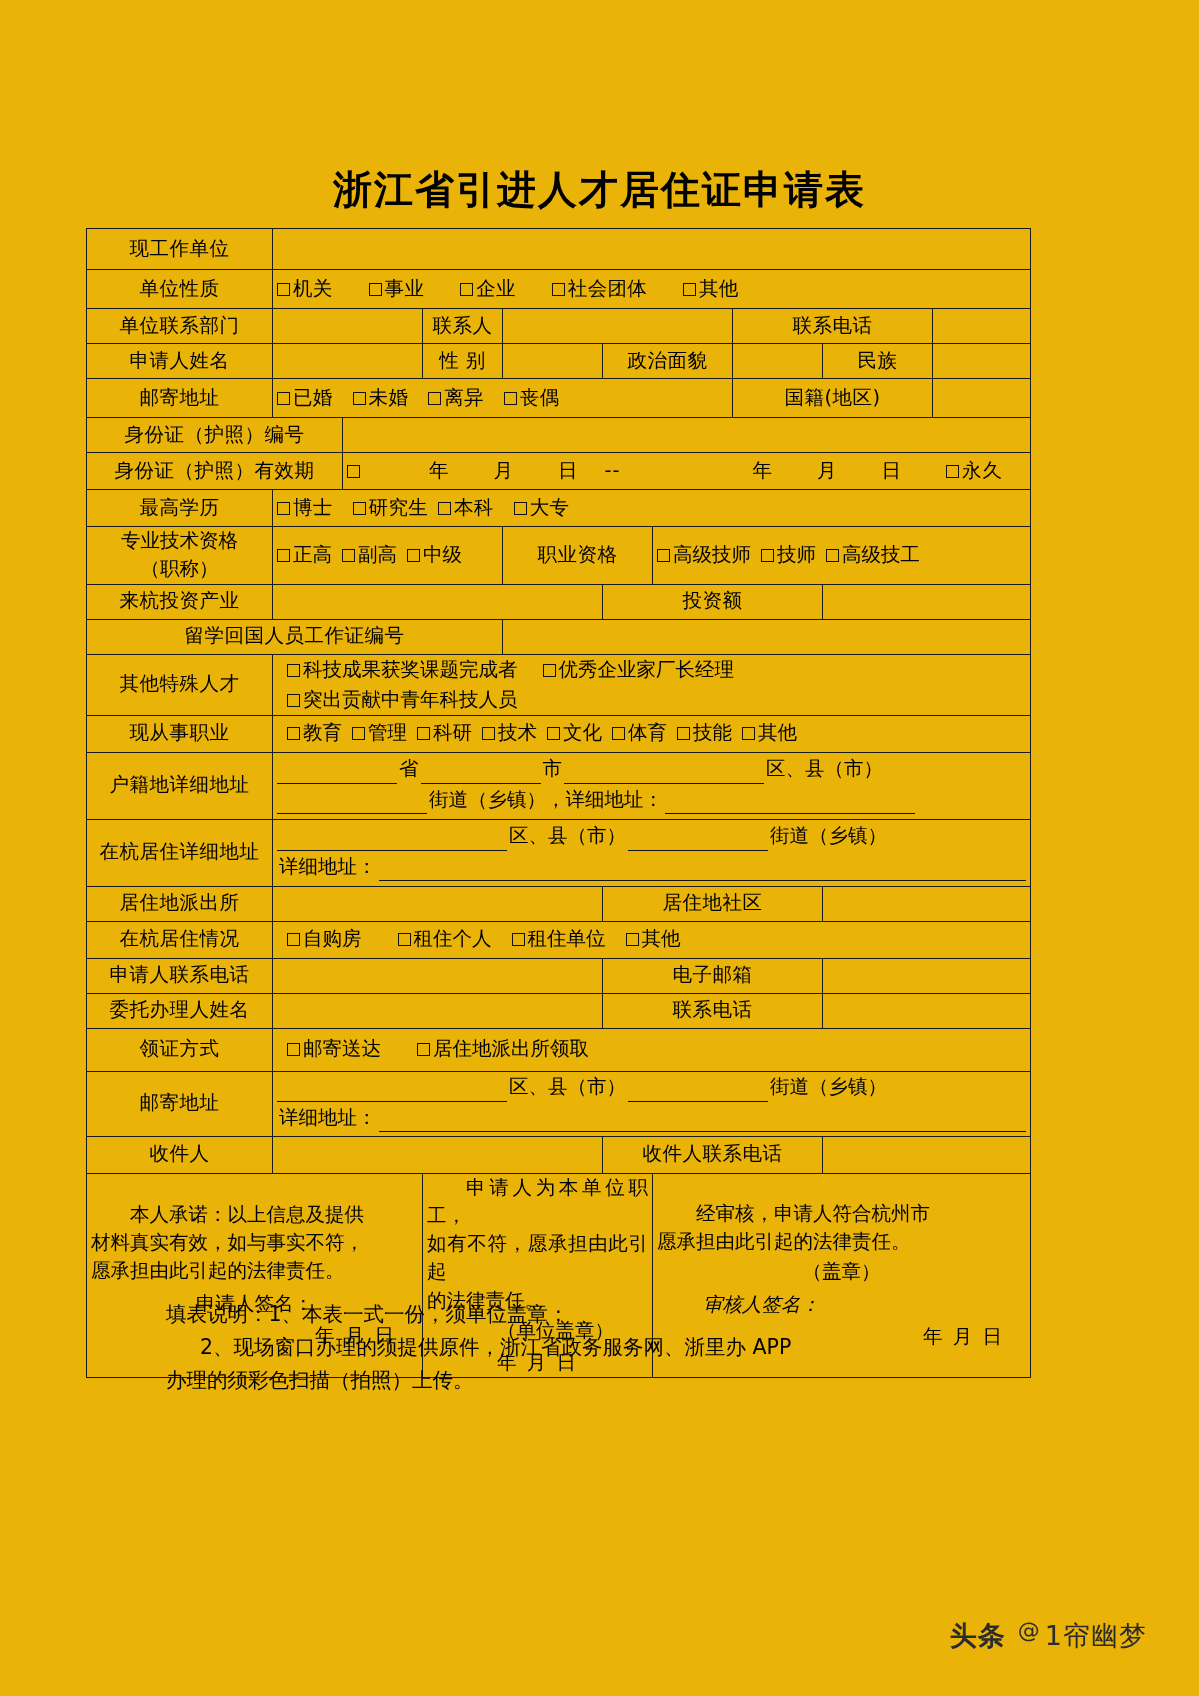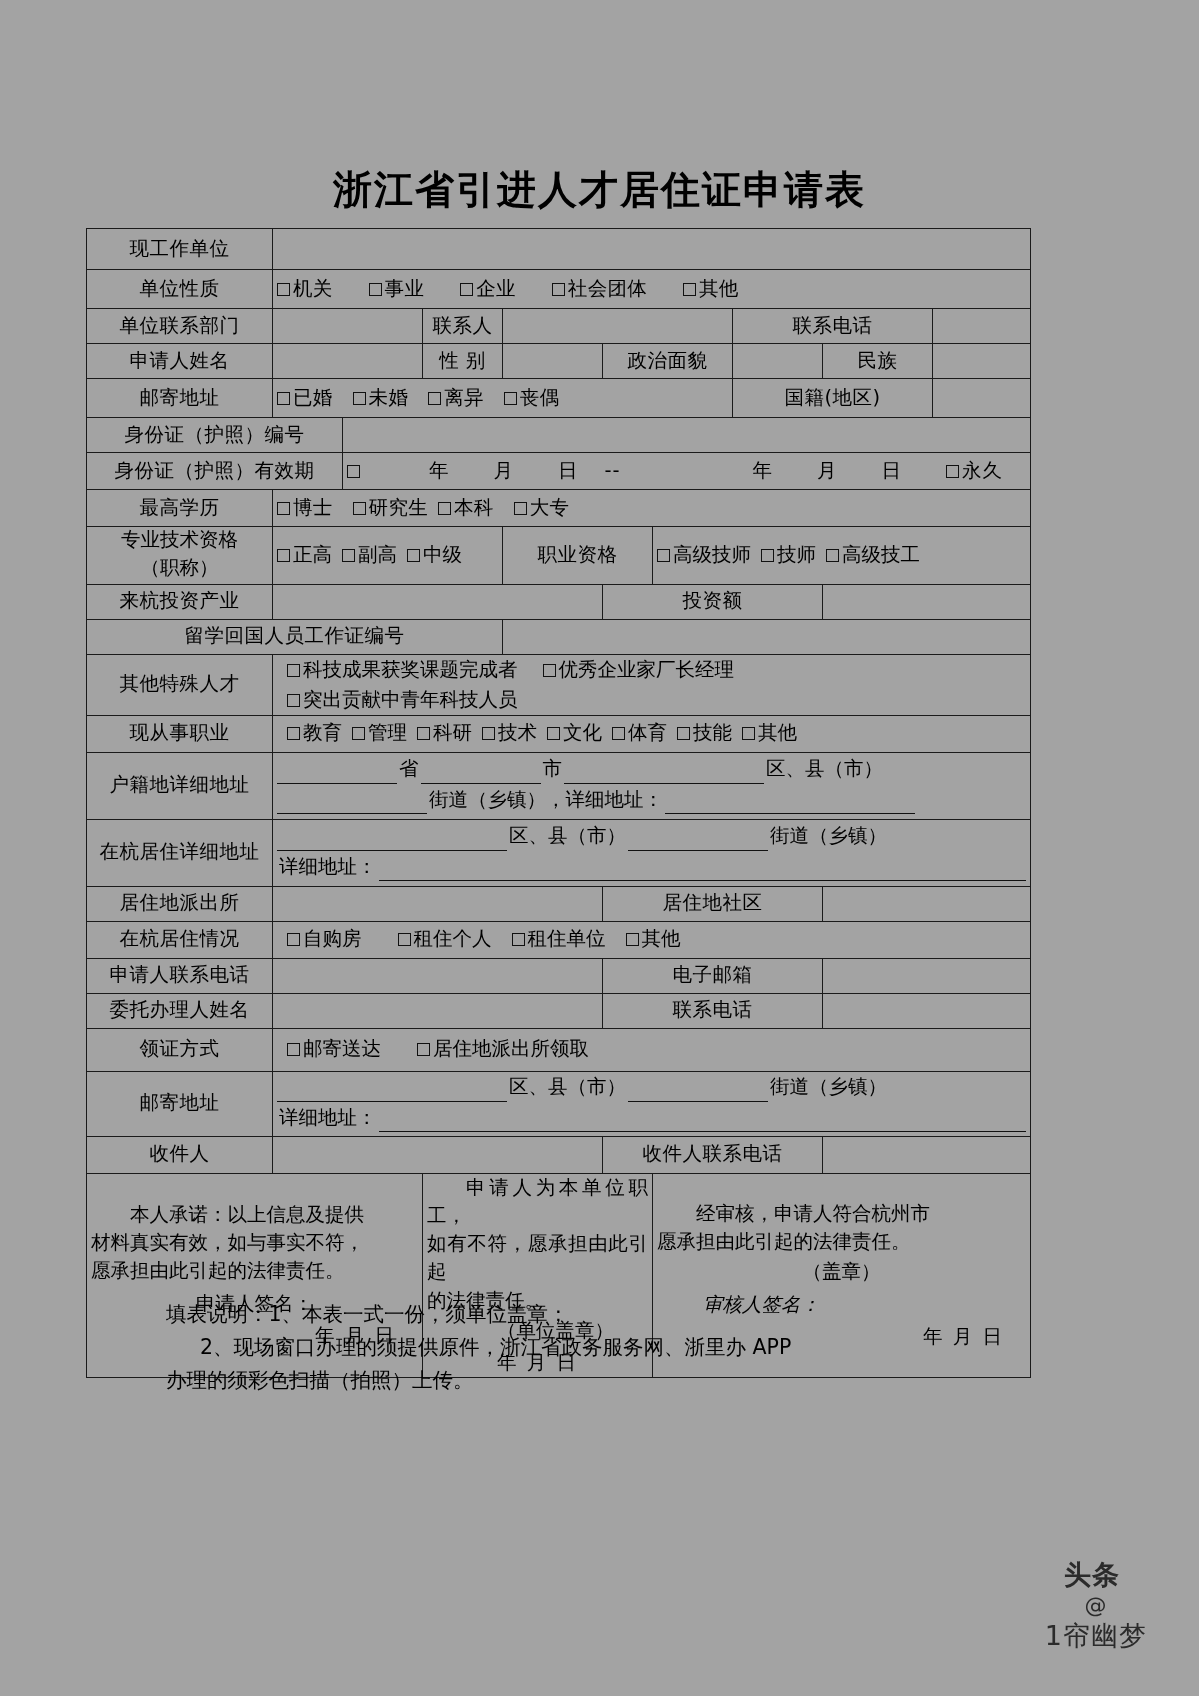--- a/index.html
+++ b/index.html
@@ -14,21 +14,21 @@
     font-family: "DejaVu Sans", "Liberation Sans", sans-serif;
     color: #000;
     overflow: hidden;
   }
 
   .page {
     position: absolute;
     left: 0; top: 0;
     width: 1199px;
     height: 1696px;
-    background: #a3a3a3;
+    background: #eab308;
   }
 
   .title {
     position: absolute;
     left: 0;
     top: 163px;
     width: 1199px;
     text-align: center;
     font-size: 39px;
     font-weight: bold;
@@ -53,21 +53,20 @@
     line-height: 1.45;
   }
   .lbl {
     text-align: center;
     white-space: nowrap;
     letter-spacing: 0.5px;
   }
   .lbl2 {
     text-align: center;
     line-height: 1.35;
-    font-family: Liberation Mono, monospace;
   }
   .opts {
     text-align: left;
     padding-left: 14px;
     white-space: nowrap;
     letter-spacing: 0.3px;
   }
   .opts-c {
     text-align: left;
     padding-left: 10px;
@@ -155,25 +154,23 @@
   }
   .notes .n1 { }
   .notes .n2 { padding-left: 34px; }
   .notes .n3 { }
 
   .watermark {
     position: absolute;
     right: 52px;
     bottom: 42px;
     display: flex;
-    align-items: center;
     font-size: 27px;
     color: #2b2b2b;
     letter-spacing: 1px;
-    flex-direction: column;
   }
   .wm-logo {
     font-weight: bold;
     font-size: 27px;
     margin-right: 8px;
   }
   .wm-sep { margin: 0 4px; font-size: 22px; }
 </style>
 </head>
 <body>

